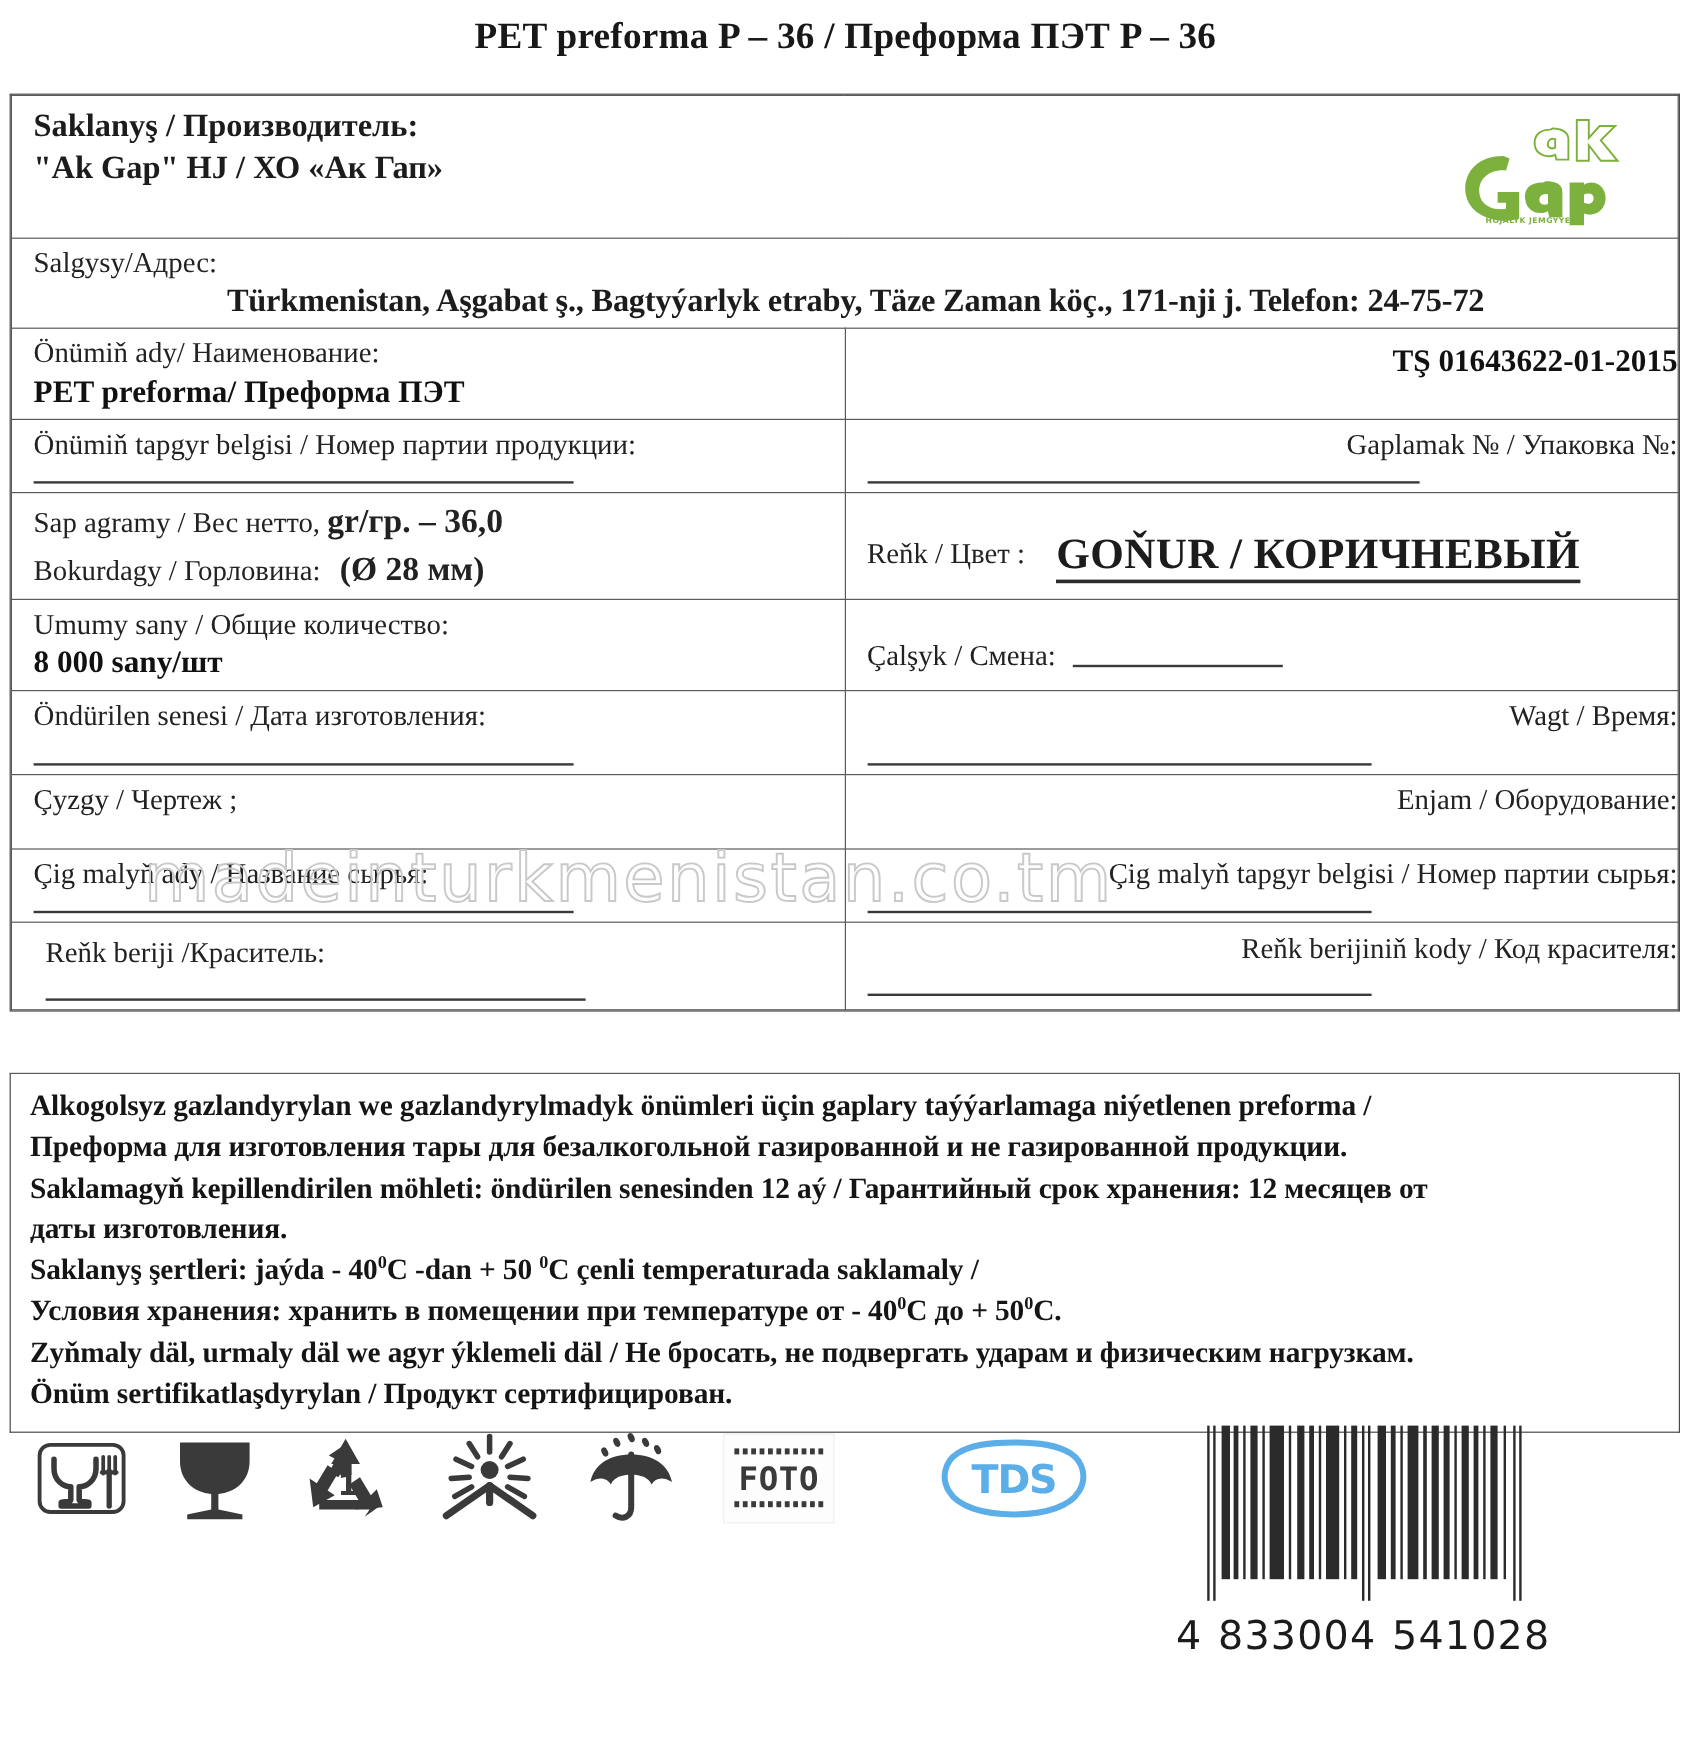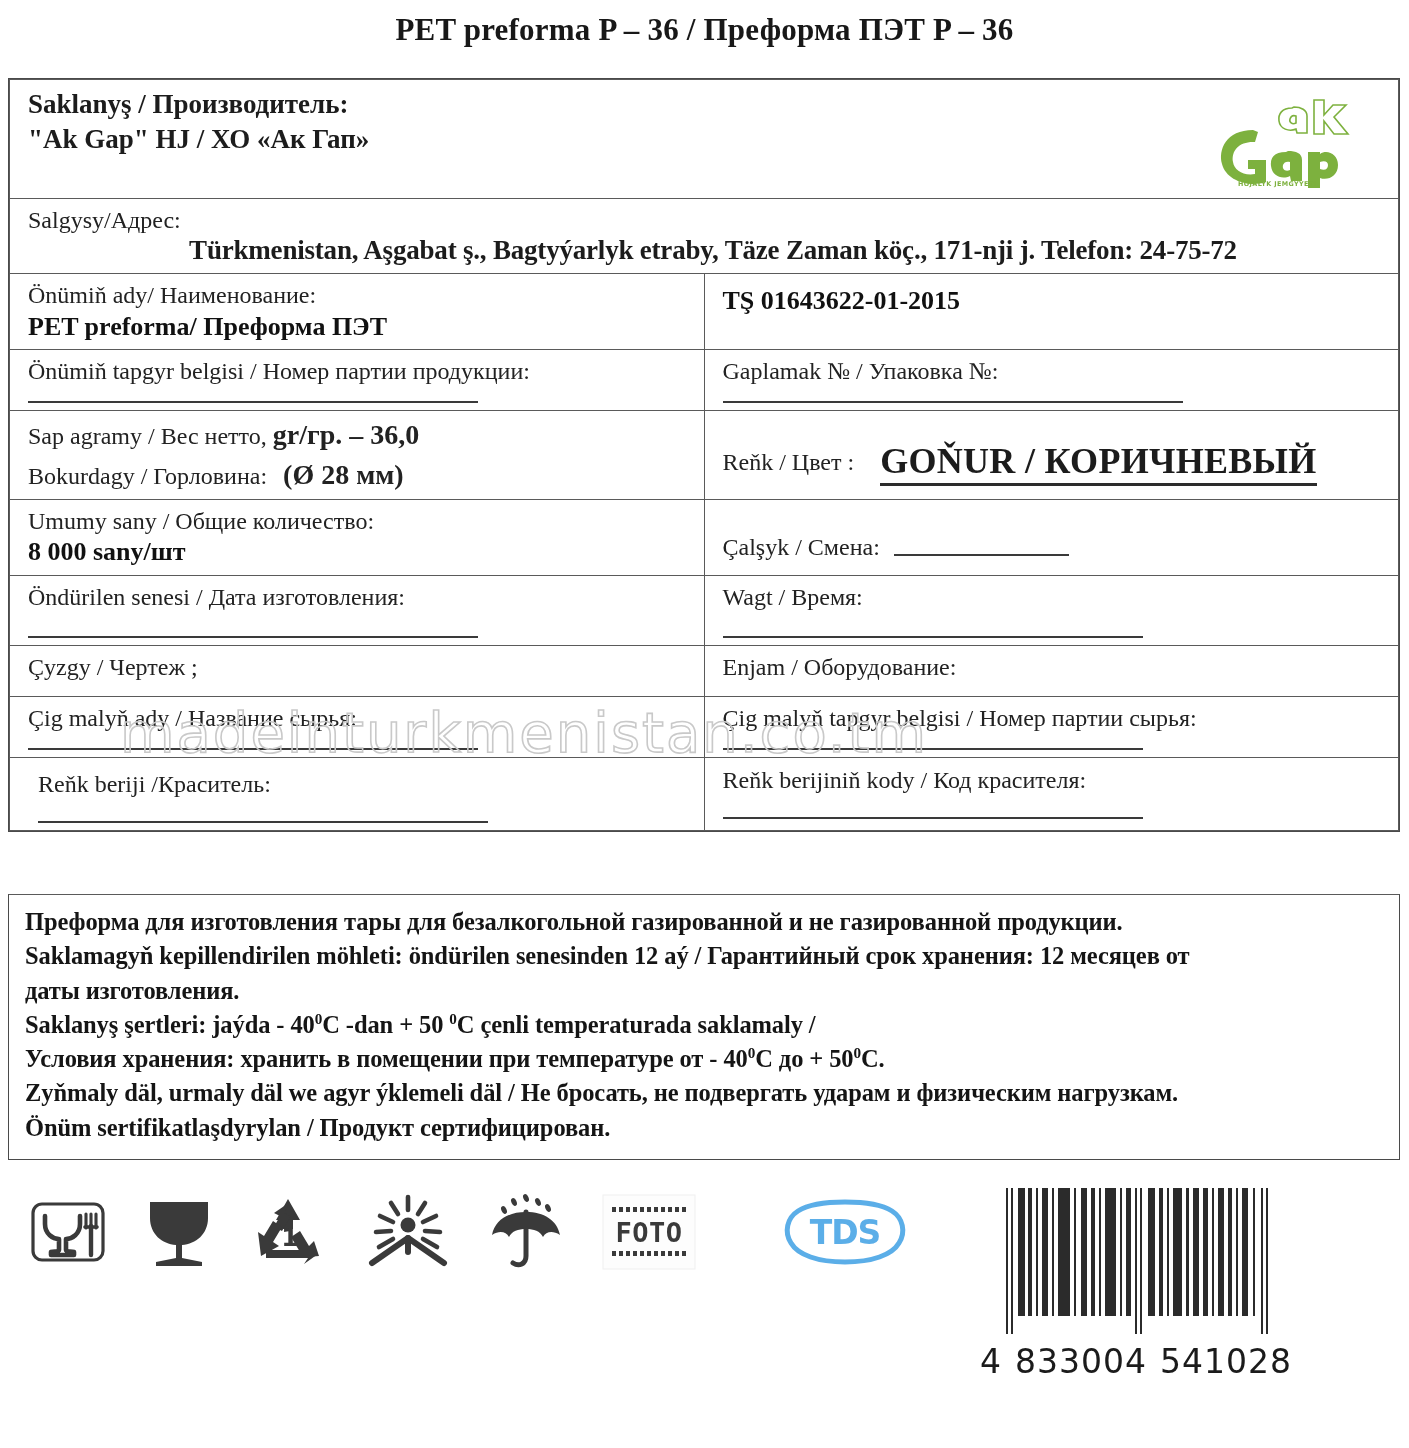--- a/index.html
+++ b/index.html
@@ -51,21 +51,21 @@
     table-layout: fixed;
   }
   .tbl td {
     border: 1.3px solid #5a5a5a;
     vertical-align: top;
     padding: 7px 0 7px 18px;
     position: relative;
     background: transparent;
   }
   .col-l { width: 708px; }
-  .col-r { width: auto; }
+  .col-r { width: auto; text-align: right; }
 
   .lbl {
     font-size: 24px;
     line-height: 1.22;
     color: #222;
     white-space: nowrap;
   }
   .val {
     font-size: 26px;
     font-weight: bold;
@@ -304,21 +304,21 @@
         <td class="col-r">
           <div class="lbl">Wagt / Время:</div>
           <span class="rule rule-w3" style="margin-top:24px"></span>
         </td>
       </tr>
 
       <tr>
         <td class="col-l" style="padding-bottom:14px">
           <div class="lbl">Çyzgy / Чертеж ;</div>
         </td>
-        <td class="col-r" style="padding-bottom:14px">
+        <td class="col-r" style="padding-bottom:25px">
           <div class="lbl">Enjam / Оборудование:</div>
         </td>
       </tr>
 
       <tr>
         <td class="col-l">
           <div class="lbl">Çig malyň ady / Название сырья:</div>
           <span class="rule rule-w1"></span>
         </td>
         <td class="col-r">
@@ -335,20 +335,21 @@
         <td class="col-r" style="padding-top:8px">
           <div class="lbl">Reňk berijiniň kody / Код красителя:</div>
           <span class="rule rule-w3" style="margin-top:22px"></span>
         </td>
       </tr>
     </tbody>
       </table>
   </div>
 
   <div class="desc" style="top:894px">
+    <p>Alkogolsyz gazlandyrylan we gazlandyrylmadyk önümleri üçin gaplary taýýarlamaga niýetlenen preforma /</p>
     <p>Преформа для изготовления тары для безалкогольной газированной и не газированной продукции.</p>
     <p>Saklamagyň kepillendirilen möhleti: öndürilen senesinden 12 aý / Гарантийный срок хранения: 12 месяцев от</p>
     <p>даты изготовления.</p>
     <p>
       <span>Saklanyş şertleri: jaýda - 40</span><sup>0</sup><span>C -dan  + 50 </span><sup>0</sup><span>C çenli temperaturada saklamaly /</span>
     </p>
     <p>
       <span>Условия хранения: хранить в помещении при температуре  от  - 40</span><sup>0</sup><span>C  до + 50</span><sup>0</sup><span>C.</span>
     </p>
     <p>Zyňmaly däl, urmaly däl we agyr ýklemeli däl / Не бросать, не подвергать ударам и физическим нагрузкам.</p>

